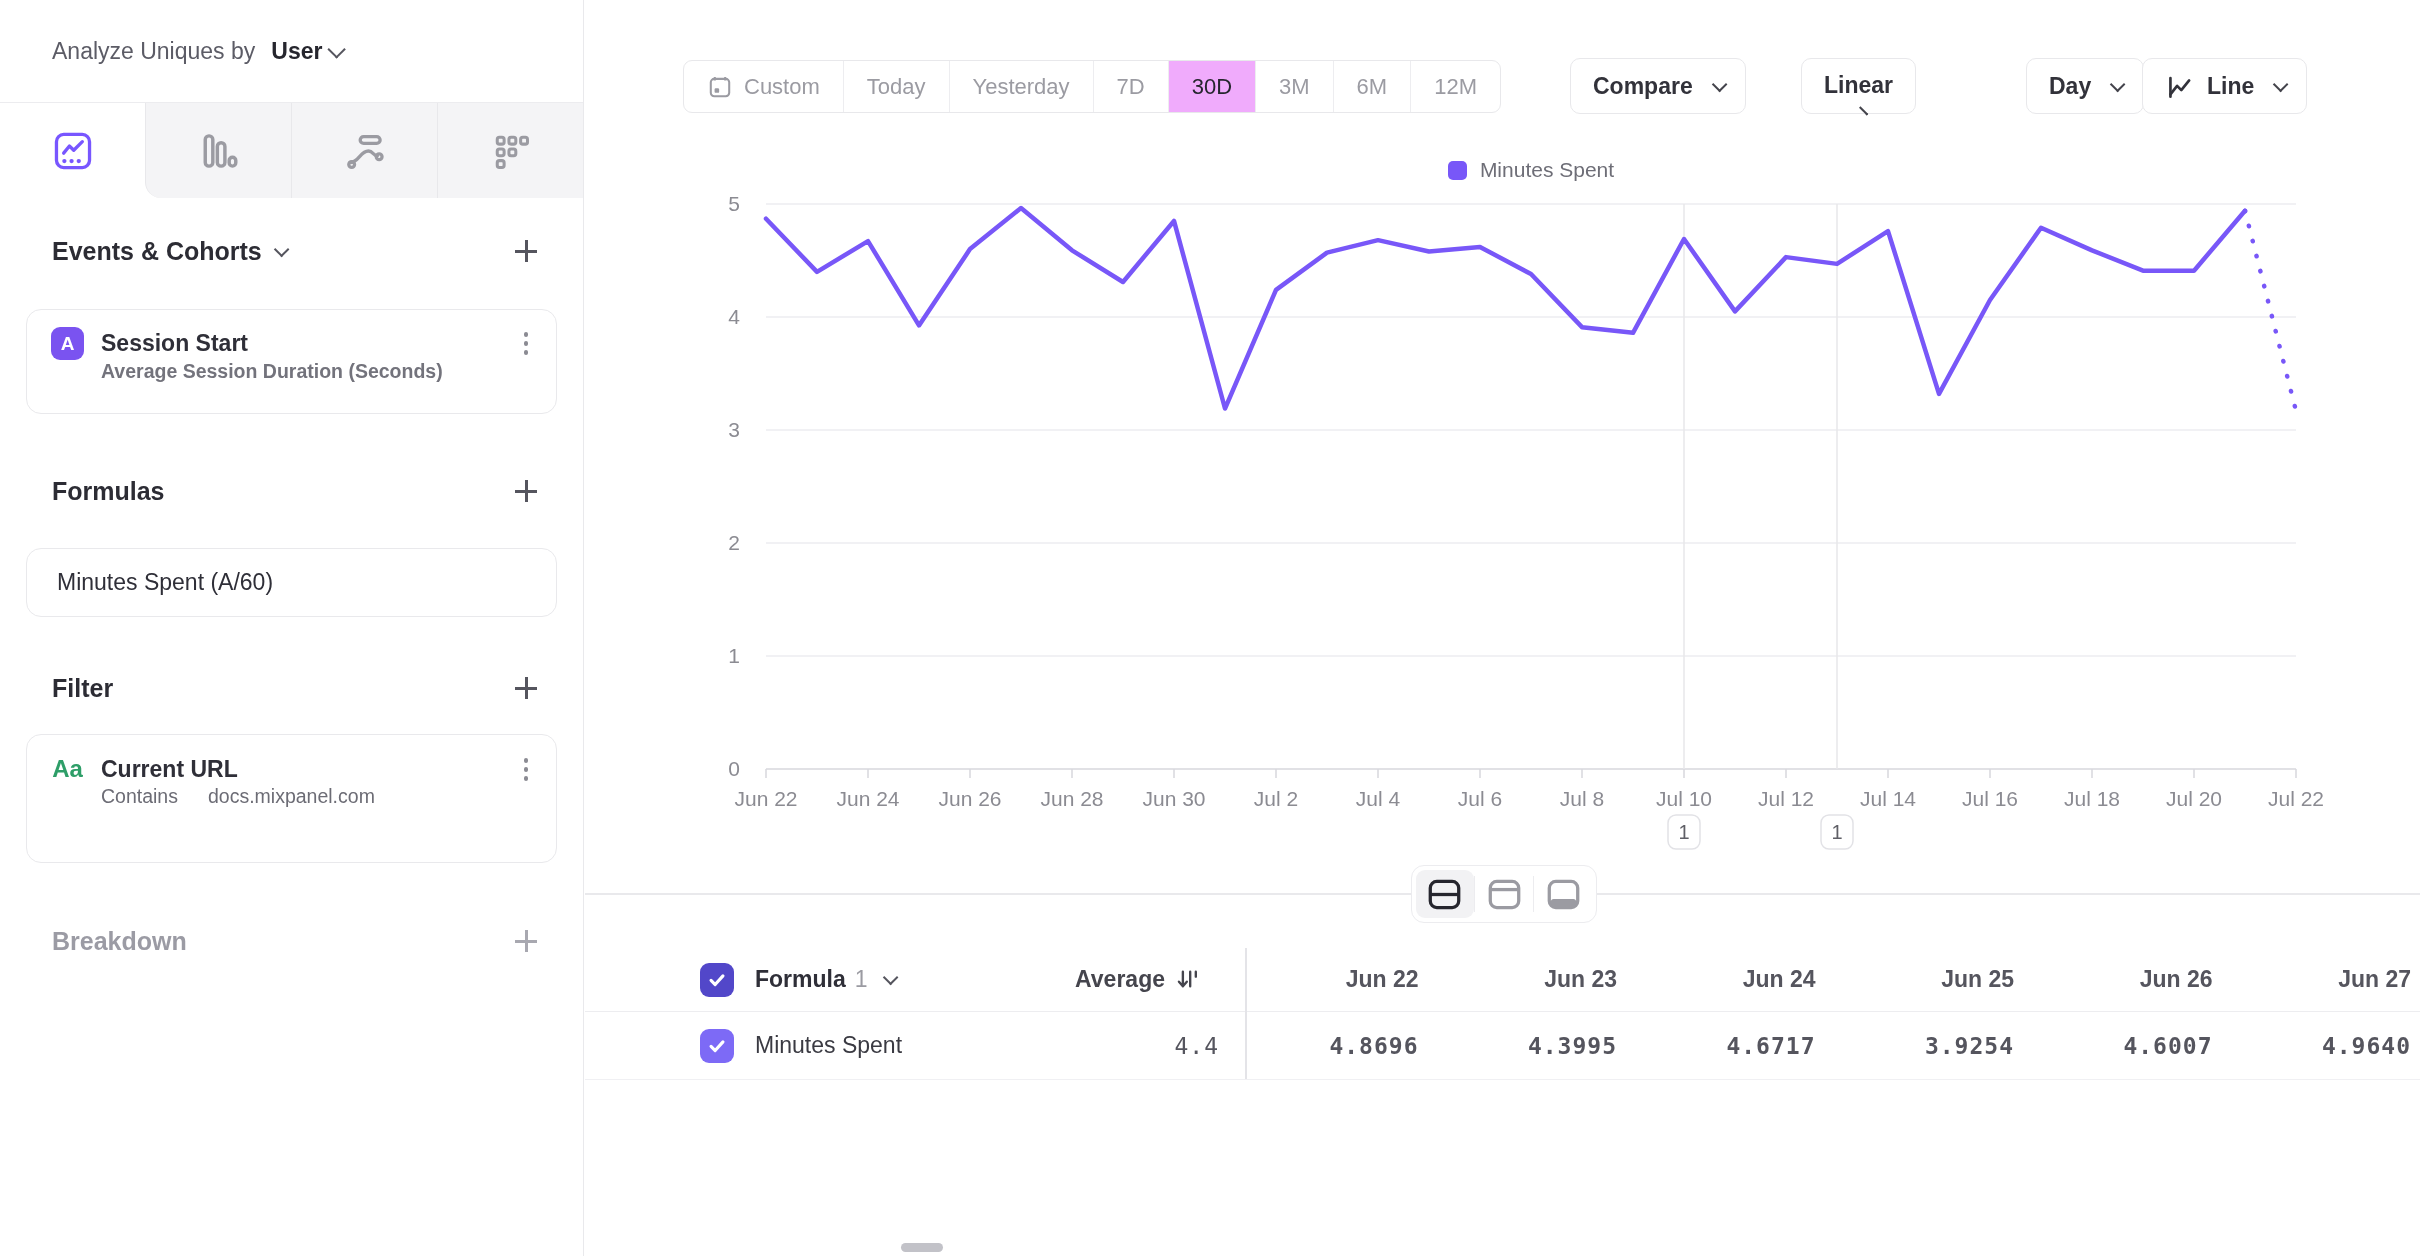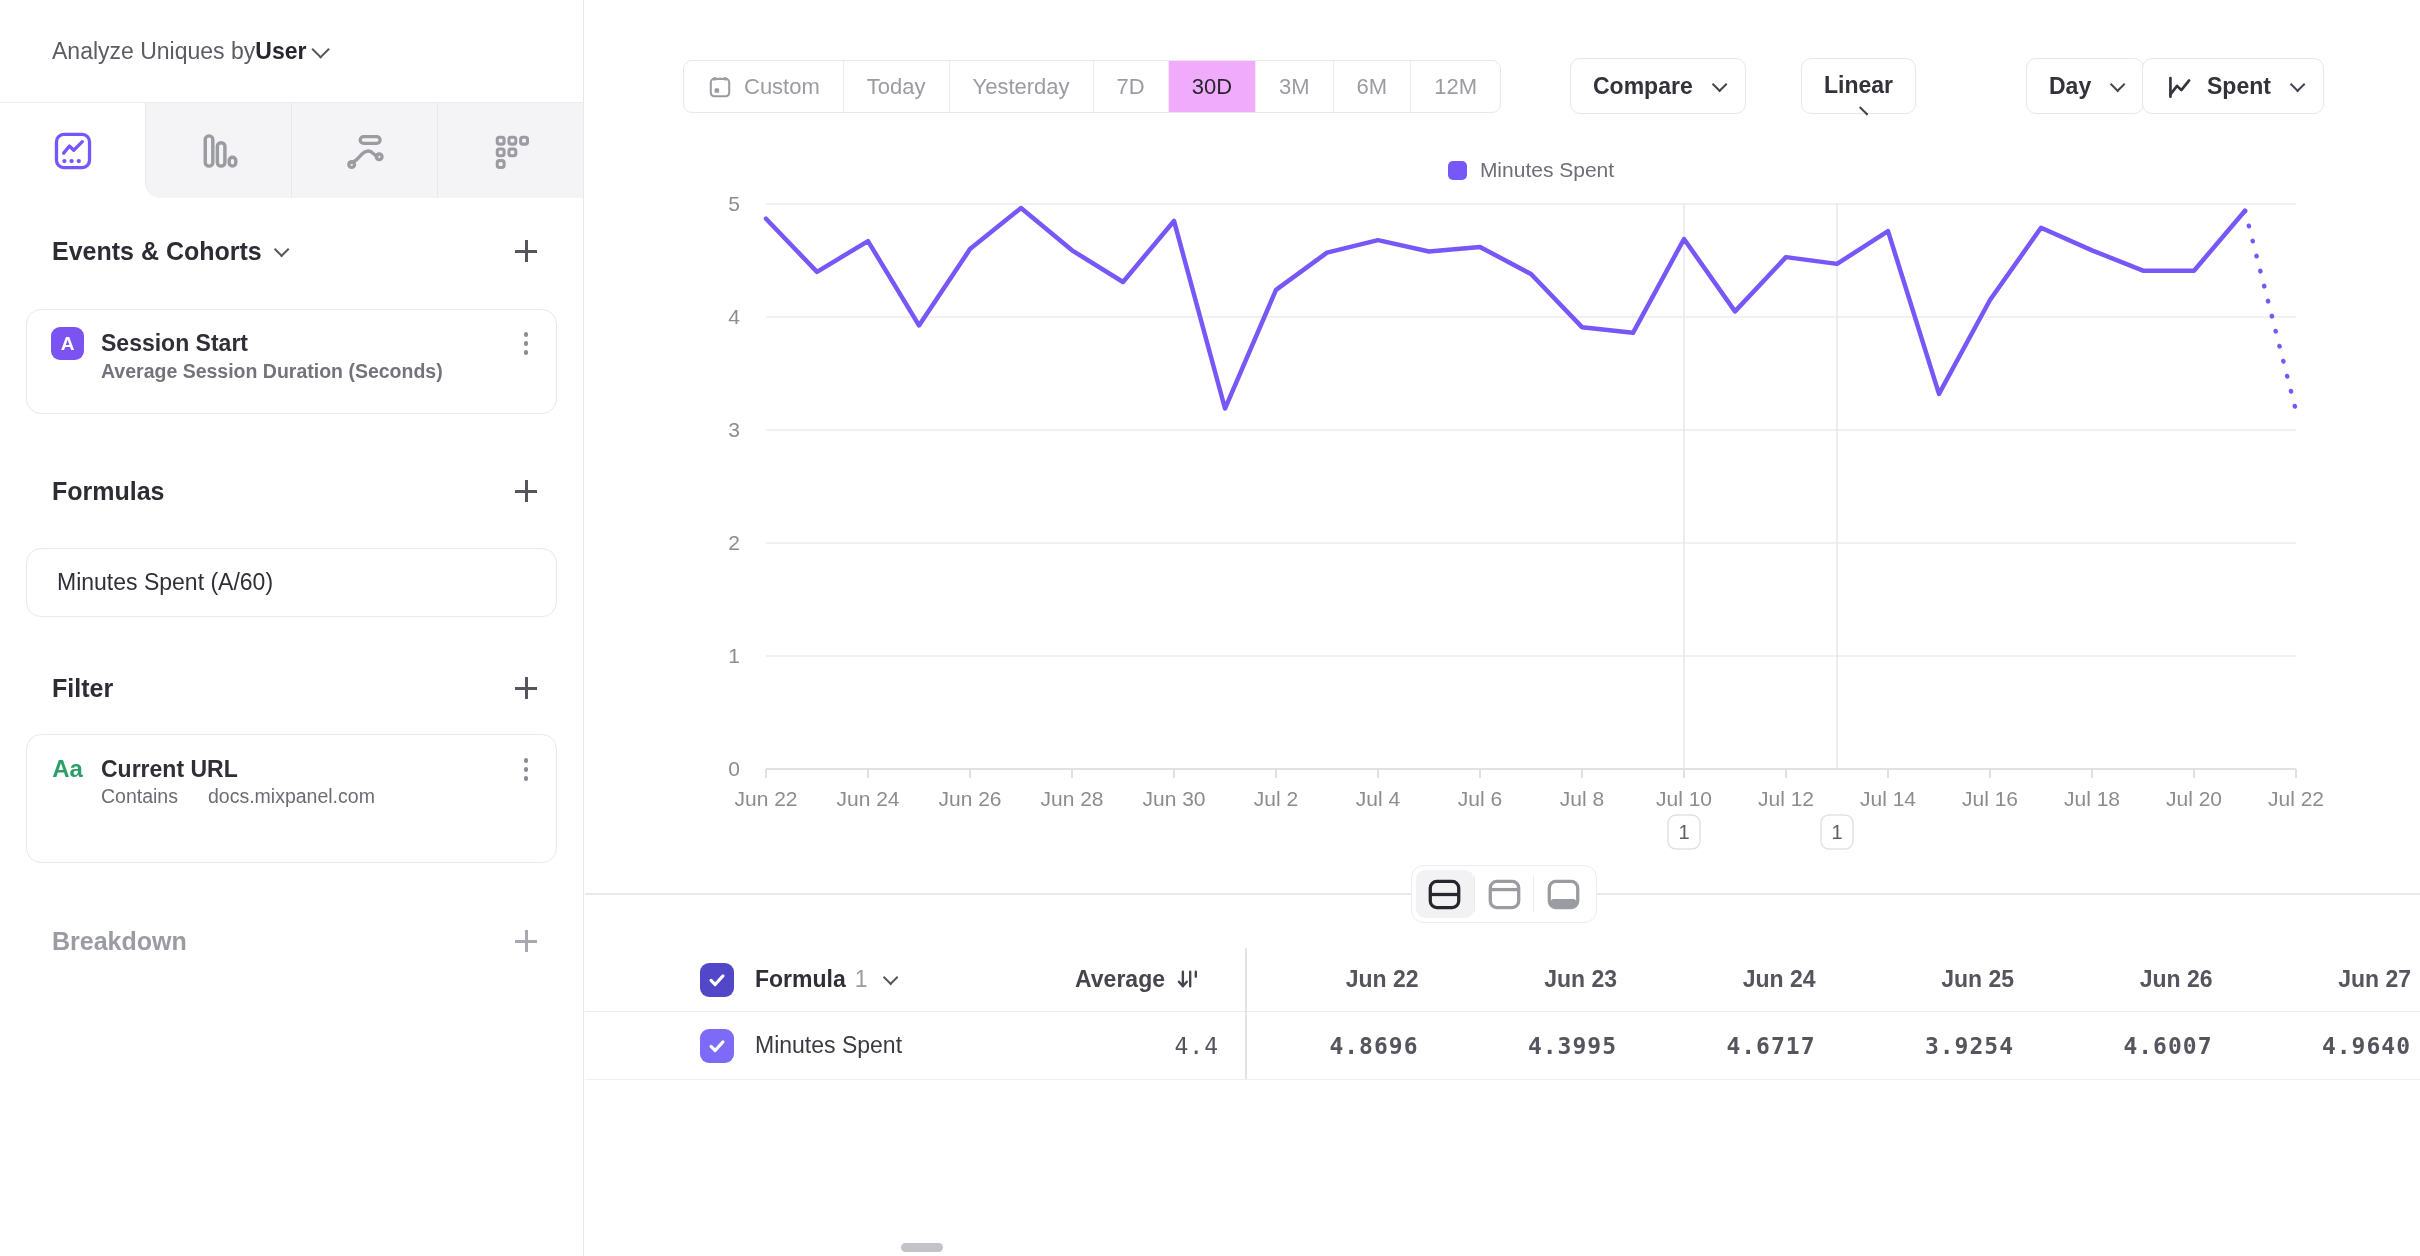--- a/index.html
+++ b/index.html
@@ -1,20 +1,20 @@
 <!DOCTYPE html>
 <html><head>
 <meta charset="utf-8">
 <style>
   html,body{margin:0;padding:0;background:#fff;}
   #app{position:relative;width:2420px;height:1256px;background:#fff;overflow:hidden;
        font-family:"Liberation Sans",sans-serif;color:#32323a;}
   
   .sidebar{position:absolute;left:0;top:0;width:584px;height:100%;background:#fff;border-right:1.5px solid #e9e9ec;box-sizing:border-box;}
-  .sb-header{position:absolute;top:0;left:0;right:0;height:102px;display:flex;align-items:center;padding-left:52px;gap:0;}
+  .sb-header{position:absolute;top:0;left:0;right:0;height:102px;display:flex;align-items:center;padding-left:52px;gap:16px;}
   .sb-h-label{font-size:23px;color:#5c5c66;font-weight:500;}
   .sb-h-value{font-size:23px;color:#26262e;font-weight:700;}
   .chev{display:inline-block;width:11px;height:11px;border-right:2.6px solid #55555e;border-bottom:2.6px solid #55555e;transform:rotate(45deg) translateY(-3px);margin-left:6px;}
   .chev.sm{width:9px;height:9px;}
   .tabs{position:absolute;top:102px;left:0;right:0;height:95px;border-top:1.5px solid #ececef;display:flex;}
   .tab{flex:1;display:flex;align-items:center;justify-content:center;}
   .tab.inactive{background:#f4f4f6;border-left:1.5px solid #e8e8eb;}
   .tab.inactive.firstgray{border-bottom-left-radius:16px;}
   .sec-head{position:absolute;left:52px;right:42px;height:50px;display:flex;align-items:center;}
   .sec-title{font-size:25px;font-weight:700;color:#2c2c34;display:flex;align-items:center;}
@@ -229,21 +229,21 @@
     <div class="btn" style="left:1441px;">
       <span>Day</span>
       <span class="chev"></span>
     </div>
 
     <div class="btn" style="left:1557px;">
       <svg width="29" height="29" viewBox="0 0 24 24" fill="none" stroke="#33333b" stroke-width="2.2" stroke-linecap="round" stroke-linejoin="round">
         <path d="M4.5 5v15.5"></path>
           <path d="M4.5 18.5l5.5-7 3.5 3.5 6.5-8"></path>
       </svg>
-      <span>Spent</span>
+      <span>Line</span>
       <span class="chev"></span>
     </div>
 
     <div class="legend">
       <span class="legend-swatch" style="background: rgb(120, 87, 248);"></span>
       <span class="legend-label">Minutes Spent</span>
     </div>
 
     <svg id="chart-svg" width="1835" height="680" viewBox="0 0 1835 680">
         <line x1="181" x2="1711" y1="579" y2="579" stroke="#d7d7dc" stroke-width="1.5"></line>

